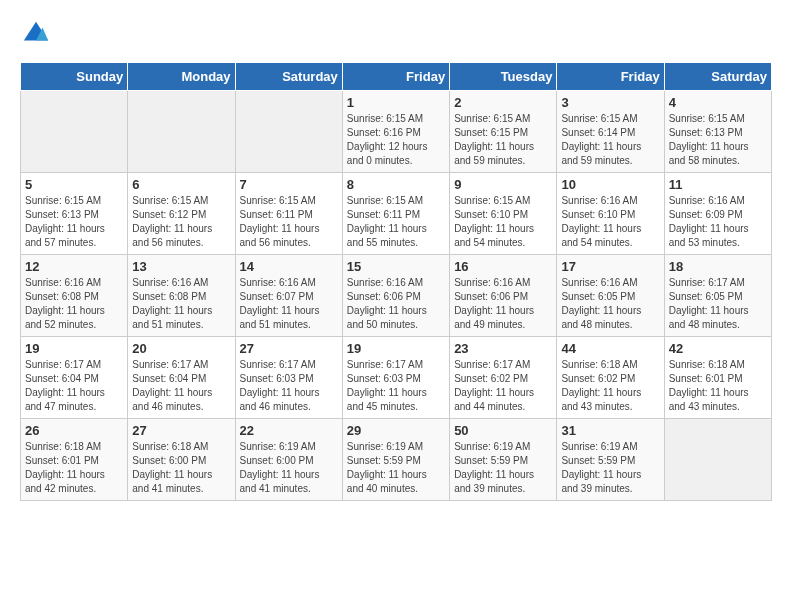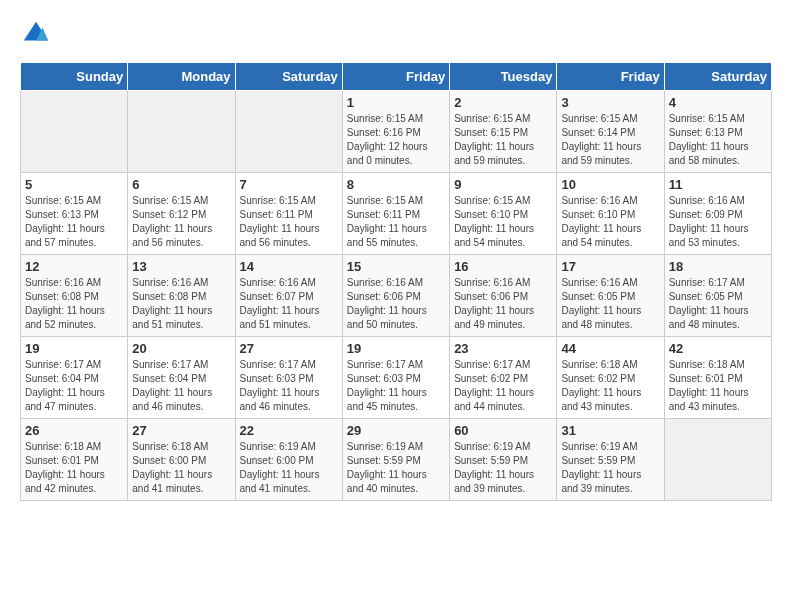--- a/index.html
+++ b/index.html
@@ -302,21 +302,21 @@
 Sunset: 6:00 PM
 Daylight: 11 hours and 41 minutes.</div>
         </td>
         <td>
           <span class="day-num">29</span>
           <div class="day-info" style="white-space: pre-line;">Sunrise: 6:19 AM
 Sunset: 5:59 PM
 Daylight: 11 hours and 40 minutes.</div>
         </td>
         <td>
-          <span class="day-num">60</span>
+          <span class="day-num">50</span>
           <div class="day-info" style="white-space: pre-line;">Sunrise: 6:19 AM
 Sunset: 5:59 PM
 Daylight: 11 hours and 39 minutes.</div>
         </td>
         <td>
           <span class="day-num">31</span>
           <div class="day-info" style="white-space: pre-line;">Sunrise: 6:19 AM
 Sunset: 5:59 PM
 Daylight: 11 hours and 39 minutes.</div>
         </td>

